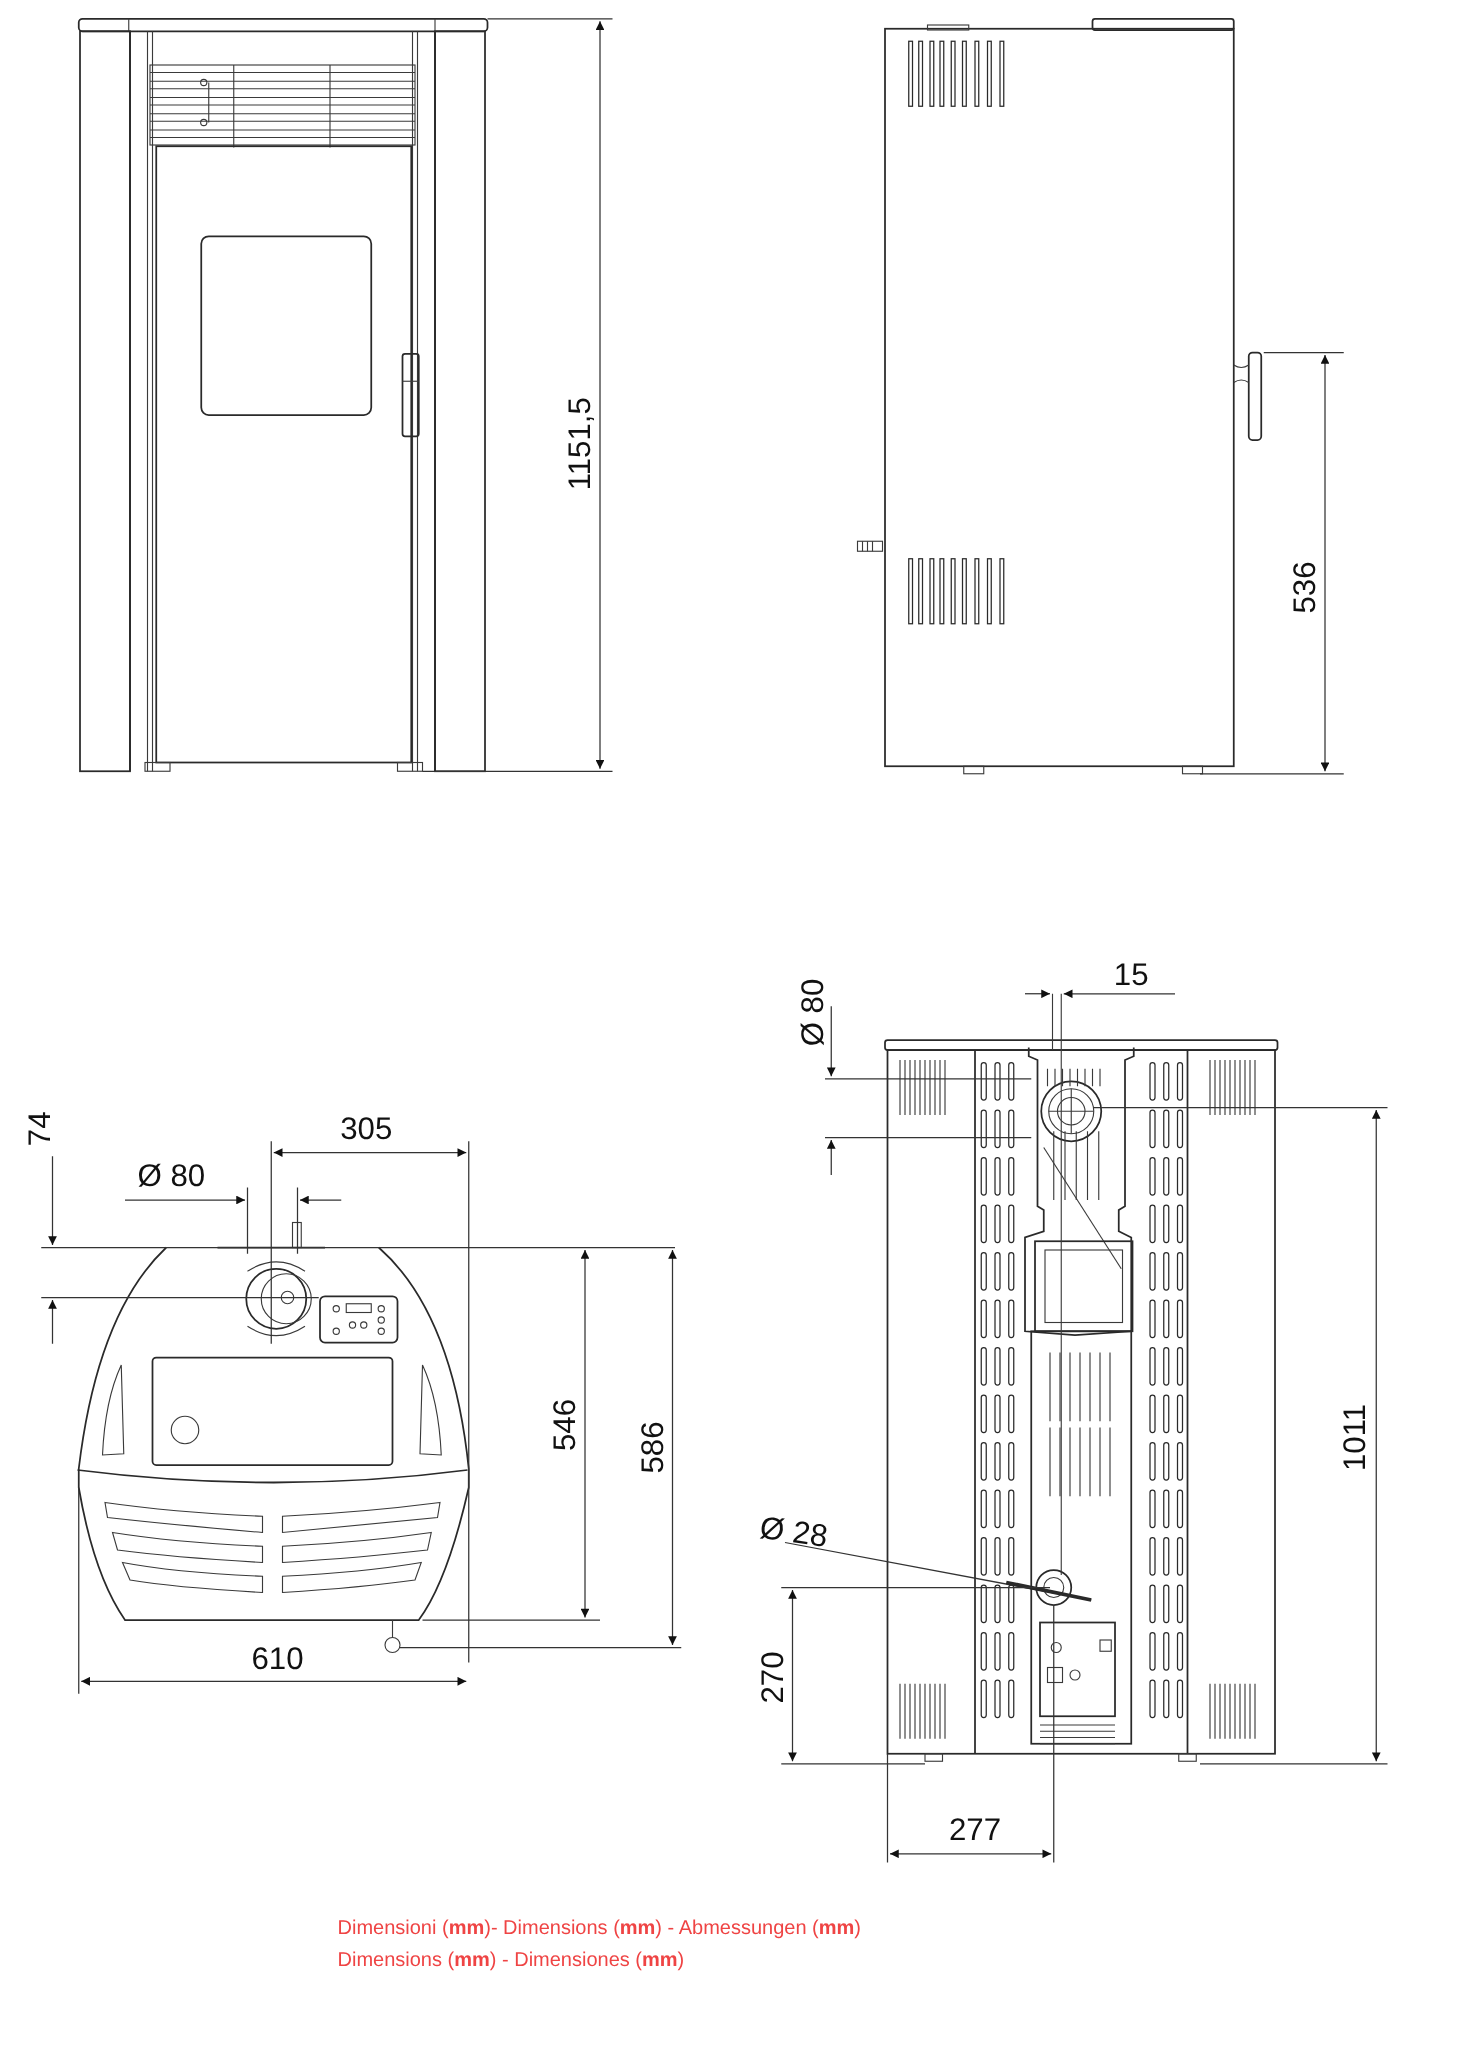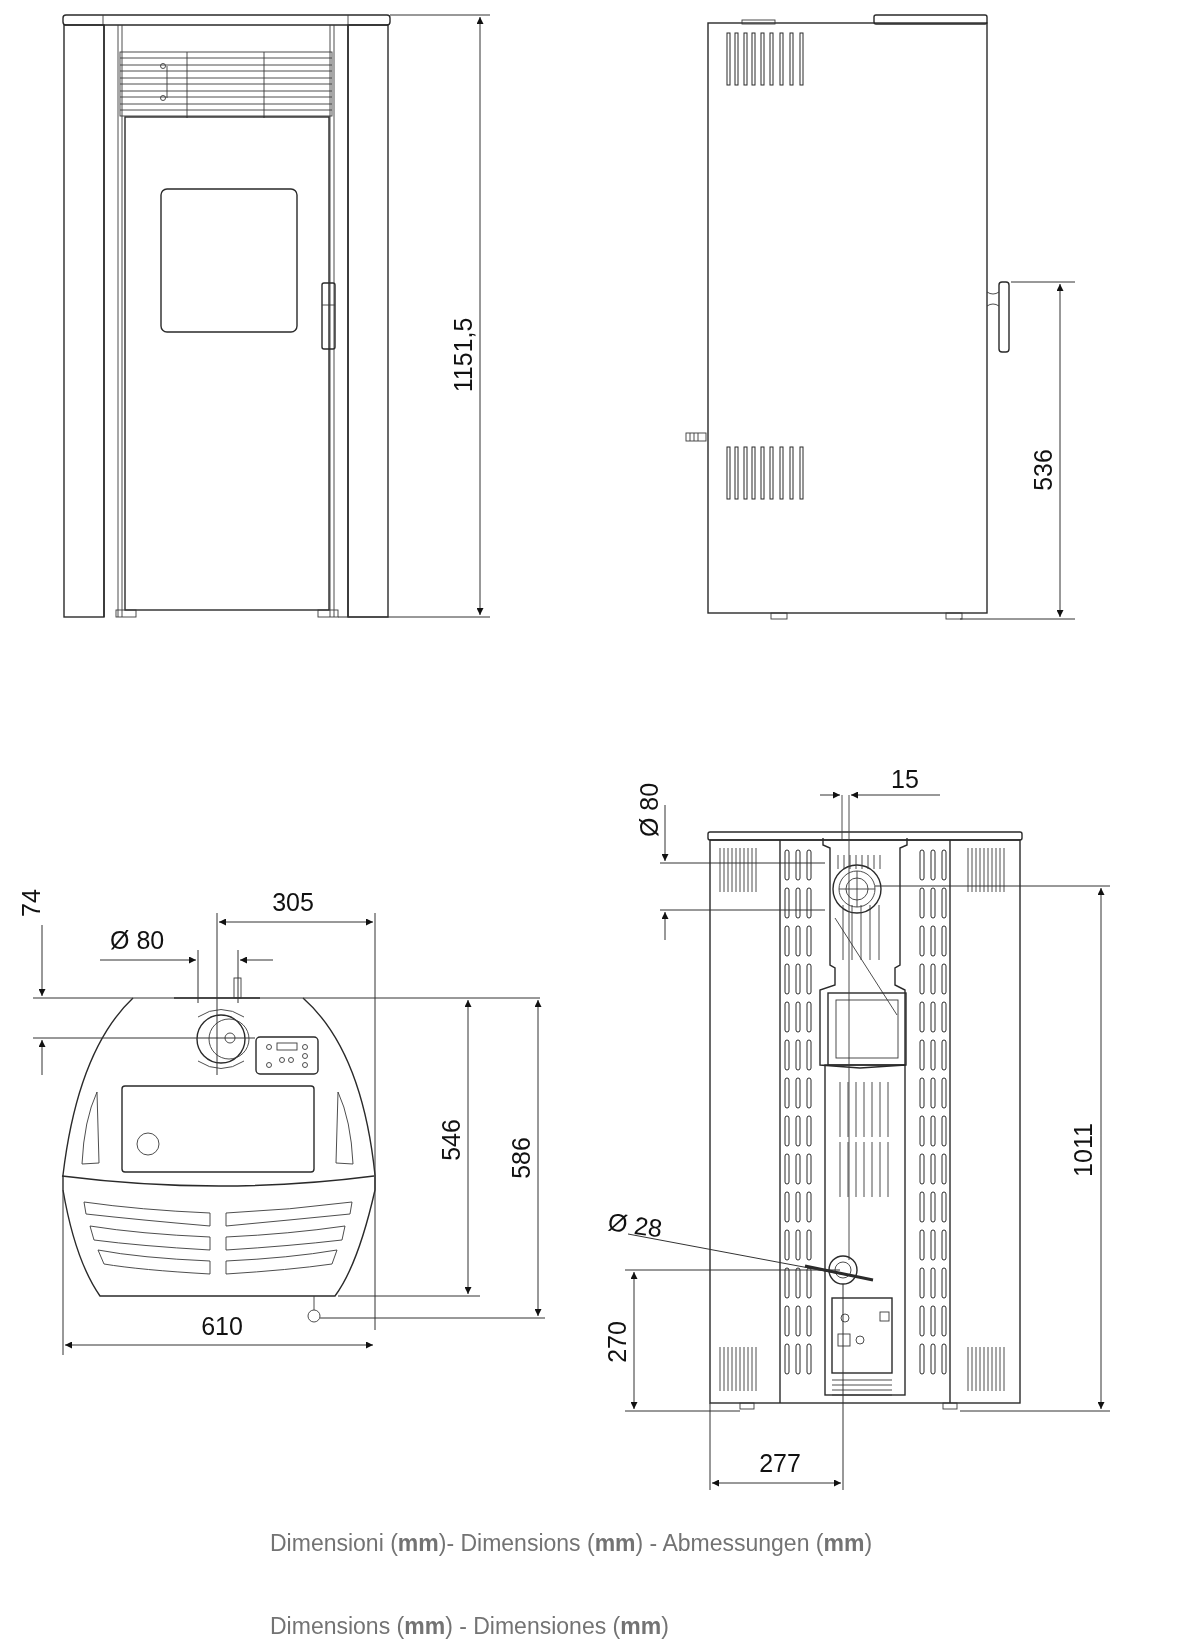--- a/index.html
+++ b/index.html
@@ -4,21 +4,21 @@
 <style>
   html, body { margin: 0; padding: 0; background: #ffffff; }
   body { width: 1178px; height: 1650px; position: relative; overflow: hidden;
          font-family: "Liberation Sans", sans-serif; }
   svg { position: absolute; left: 0; top: 0; }
   .ln { stroke: #2a2a2a; stroke-width: 1.4; fill: none; }
   .lt { stroke: #3a3a3a; stroke-width: 0.9; fill: none; }
   .dim { stroke: #333; stroke-width: 1; fill: none; }
   .slot { stroke: #2a2a2a; stroke-width: 1; fill: #fff; }
   .dimtext { font-family: "Liberation Sans", sans-serif; font-size: 25px; fill: #111; }
-  .caption { position: absolute; left: 270px; font-size: 23px; color: #737373; line-height: 26px;
+  .caption { position: absolute; left: 270px; font-size: 16px; color: #ef4444; line-height: 26px;
              font-family: "Liberation Sans", sans-serif; }
   .caption b { font-weight: bold; }
 </style>
 </head>
 <body>
 
 <svg width="1178" height="1650" viewBox="0 0 1178 1650">
   <defs>
     <marker id="ah" viewBox="0 0 10 10" refX="10" refY="5" markerWidth="12" markerHeight="7" orient="auto-start-reverse" markerUnits="userSpaceOnUse">
       <path d="M0,0 L10,5 L0,10 z" fill="#111"></path>
@@ -359,15 +359,15 @@
     <line class="dim" x1="710" y1="1403" x2="710" y2="1490"></line>
     <line class="dim" x1="843" y1="1284" x2="843" y2="1490"></line>
     <line class="dim" x1="712" y1="1483" x2="841" y2="1483" marker-start="url(#ah)" marker-end="url(#ah)"></line>
     <text class="dimtext" x="780" y="1472" text-anchor="middle">277</text>
   </g>
 </svg>
 
 <div class="caption" style="top:1530px;">
   <span>Dimensioni (</span><b>mm</b><span>)- Dimensions (</span><b>mm</b><span>) - Abmessungen (</span><b>mm</b><span>)</span>
 </div>
-<div class="caption" style="top:1613px;">
+<div class="caption" style="top:1556px;">
   <span>Dimensions (</span><b>mm</b><span>) - Dimensiones (</span><b>mm</b><span>)</span>
 </div>
 
 </body></html>

